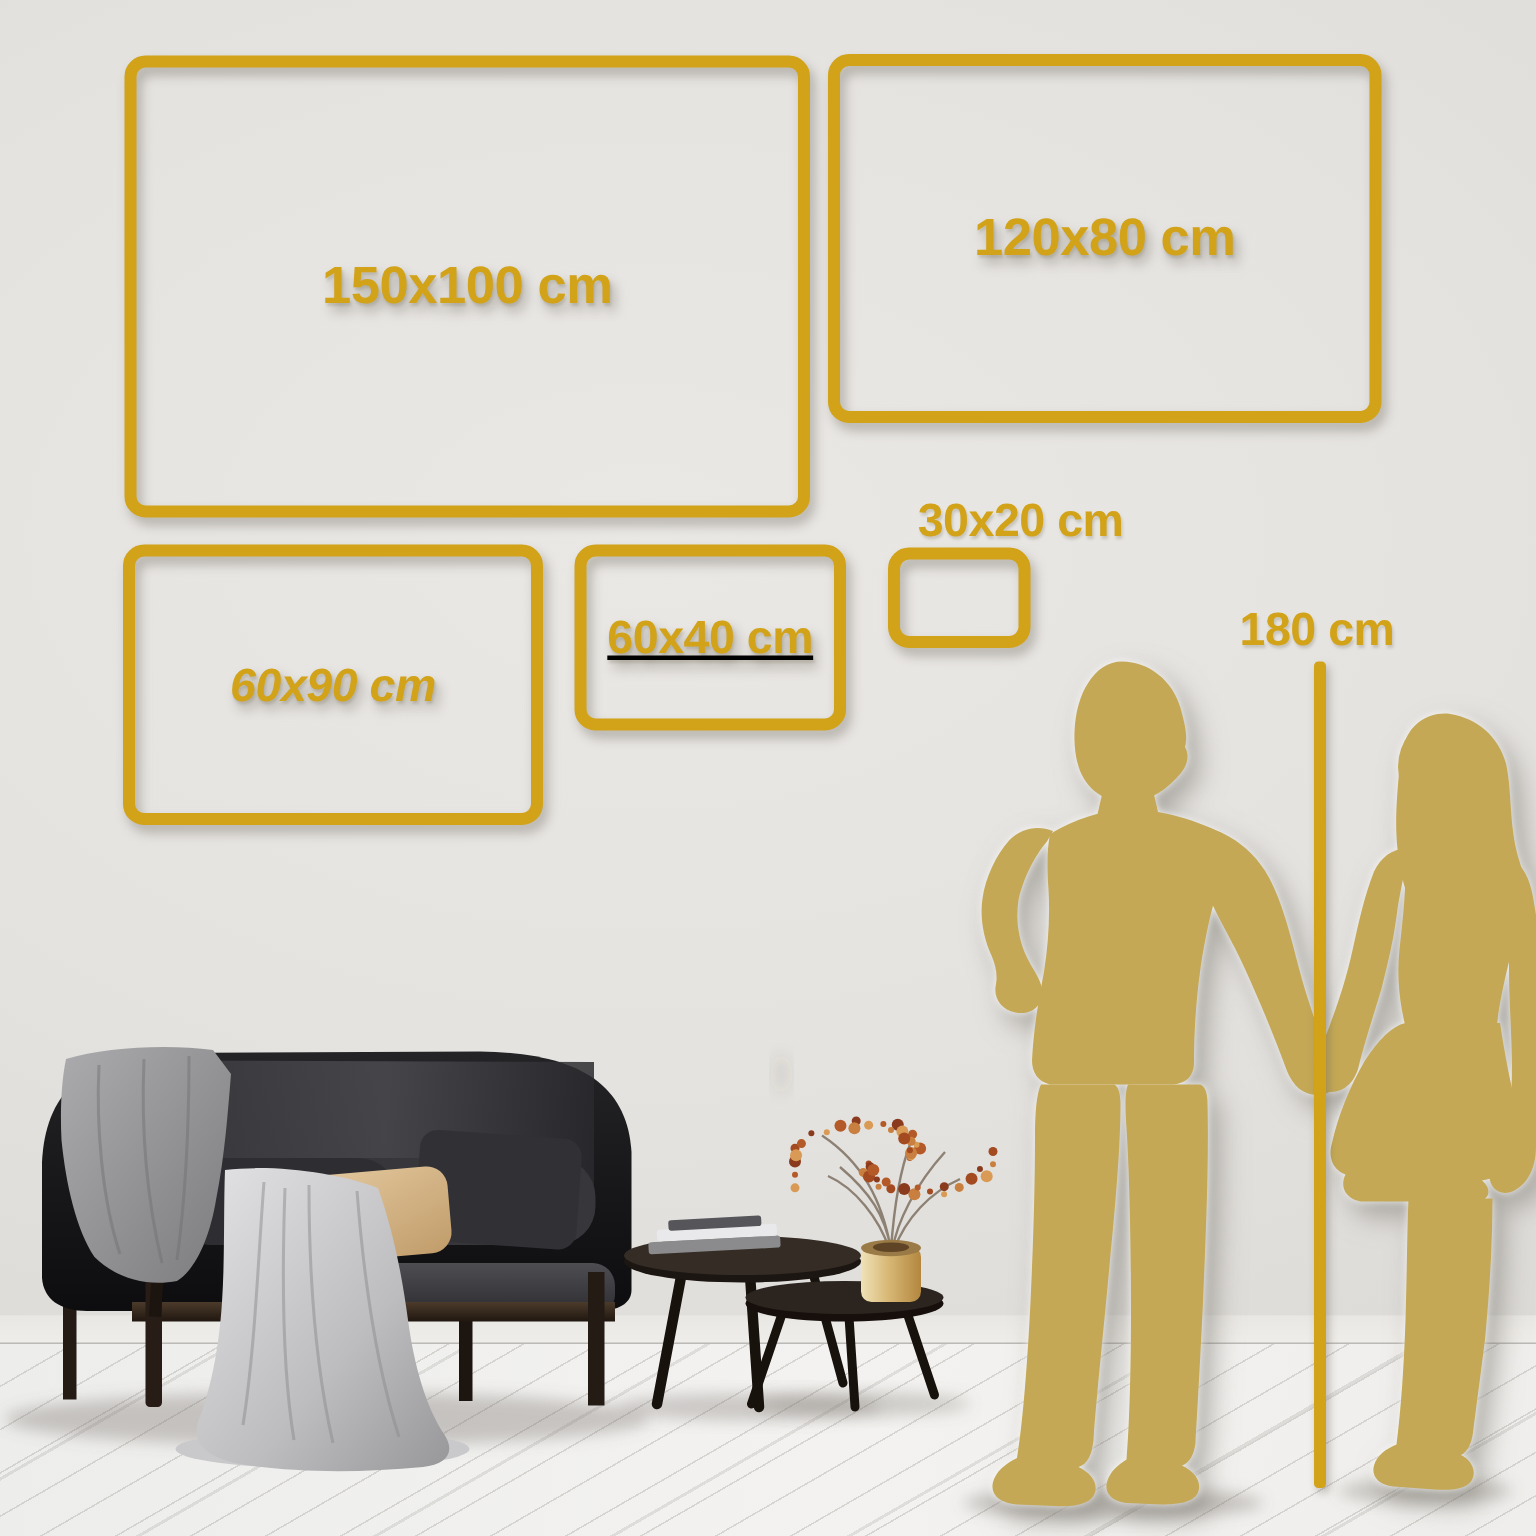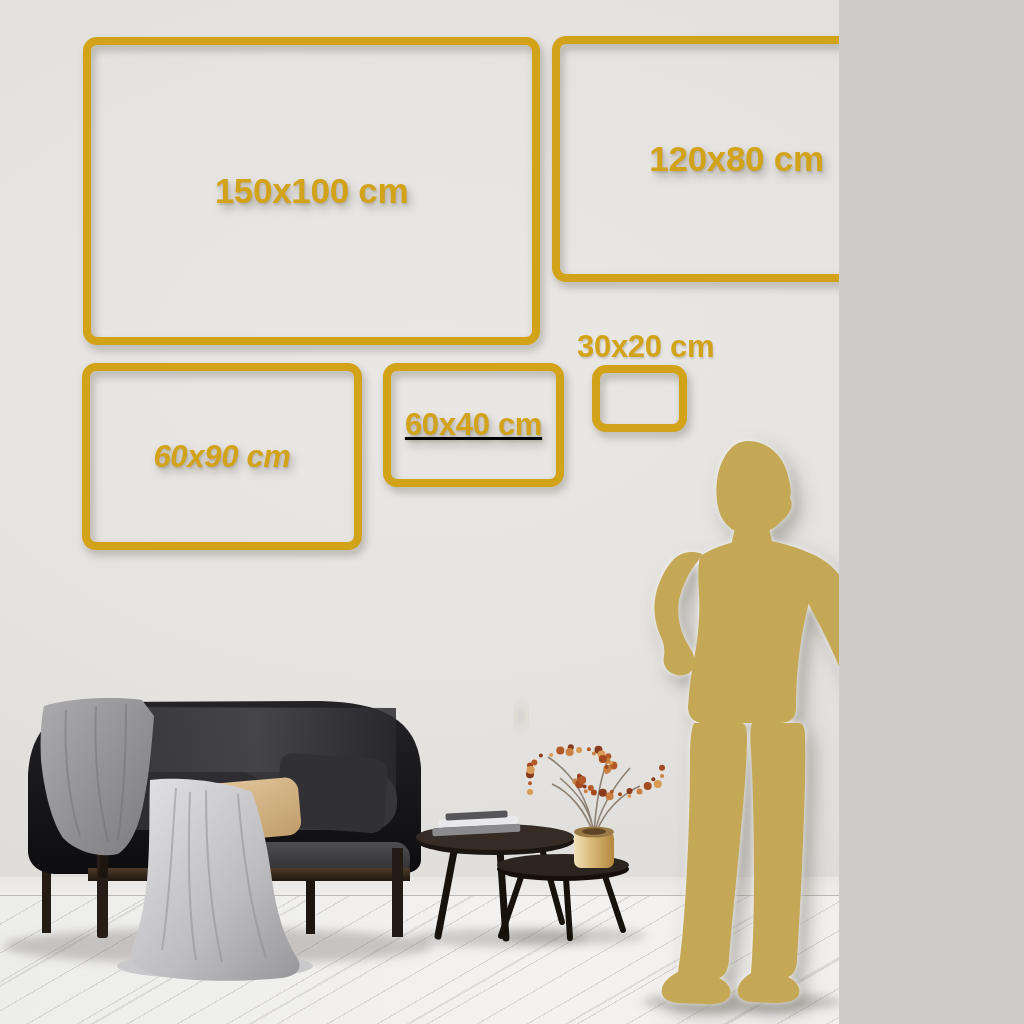--- a/index.html
+++ b/index.html
@@ -1,17 +1,17 @@
 <!DOCTYPE html>
 <html><head>
 <meta charset="utf-8">
 <style>
   html,body{margin:0;padding:0;background:#cfcdcb;}
   .scene{
-    position:relative;width:839px;height:1024px;overflow:hidden;
+    position:relative;width:1024px;height:1024px;overflow:hidden;
     font-family:"Liberation Sans",sans-serif;
   }
   
   .wall{
     position:absolute;left:0;top:0;width:1024px;height:895px;
     background:radial-gradient(130% 95% at 42% 40%,
       #eae8e5 0%, #e5e3e0 42%, #dedcd9 72%, #d4d2d0 100%);
   }
   .baseboard{
     position:absolute;left:0;top:877px;width:1024px;height:18px;
@@ -39,21 +39,21 @@
     text-shadow:1px 2px 2px rgba(120,110,85,.28);white-space:nowrap;
   }
   .lbl-big{font-size:35px;}
   .lbl-small{font-size:31px;}
   .f1{left:83px;top:37px;width:457px;height:308px;}
   .f2{left:552px;top:36px;width:369px;height:246px;}
   .f3{left:82px;top:363px;width:280px;height:187px;font-style:italic;}
   .f4{left:383px;top:363px;width:181px;height:124px;text-decoration:underline;}
   .f5{left:592px;top:365px;width:95px;height:67px;}
   .label-30x20{
-    position:absolute;left:577px;top:329px;width:172px;text-align:left;
+    position:absolute;left:577px;top:329px;width:172px;text-align:right;
   }
   
   .label-180{
     position:absolute;left:802px;top:402px;width:152px;text-align:center;
   }
   .height-line{
     position:absolute;left:876px;top:441px;width:8px;height:551px;
     background:#d2a218;border-radius:3px;
     filter:drop-shadow(2px 3px 3px rgba(105,98,85,.4));
   }
@@ -258,15 +258,18 @@
     <span class="frame-label lbl-small">60x90 cm</span>
   </div>
   <div class="frame f4">
     <span class="frame-label lbl-small">60x40 cm</span>
   </div>
   <div class="frame f5"></div>
   <div class="label-30x20">
     <span class="frame-label lbl-small">30x20 cm</span>
   </div>
 
+  <div class="label-180">
+    <span class="frame-label lbl-small">180 cm</span>
+  </div>
   <div class="height-line"></div>
 
 </div>
 
 </body></html>

